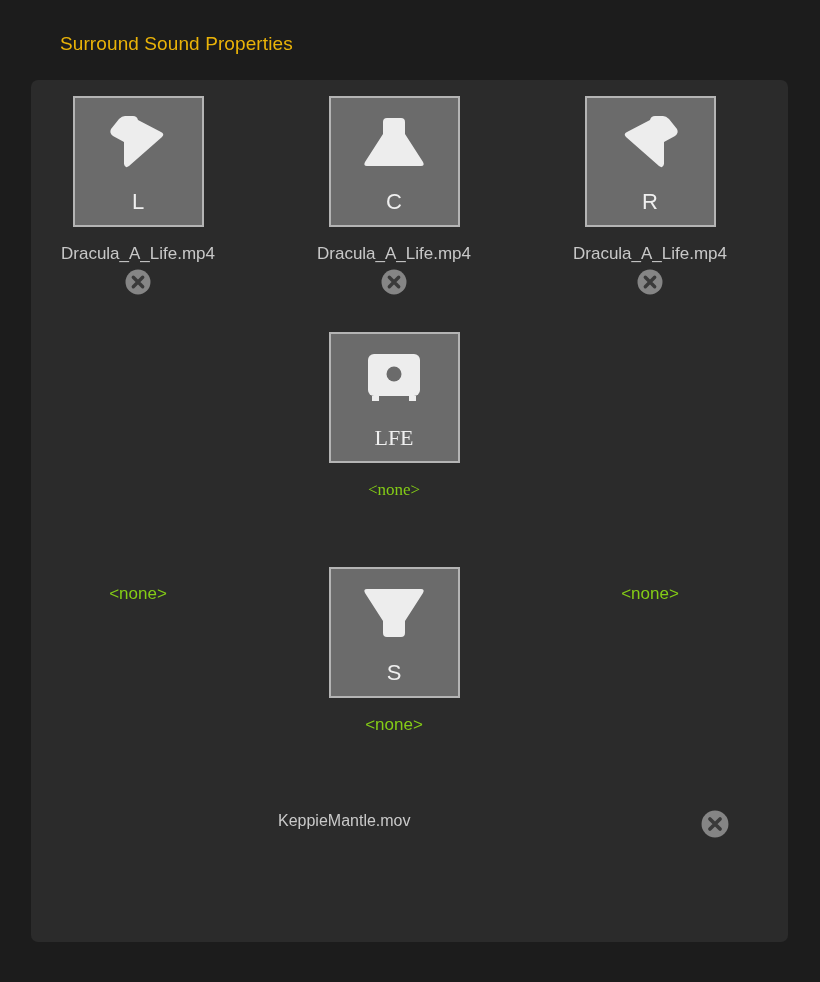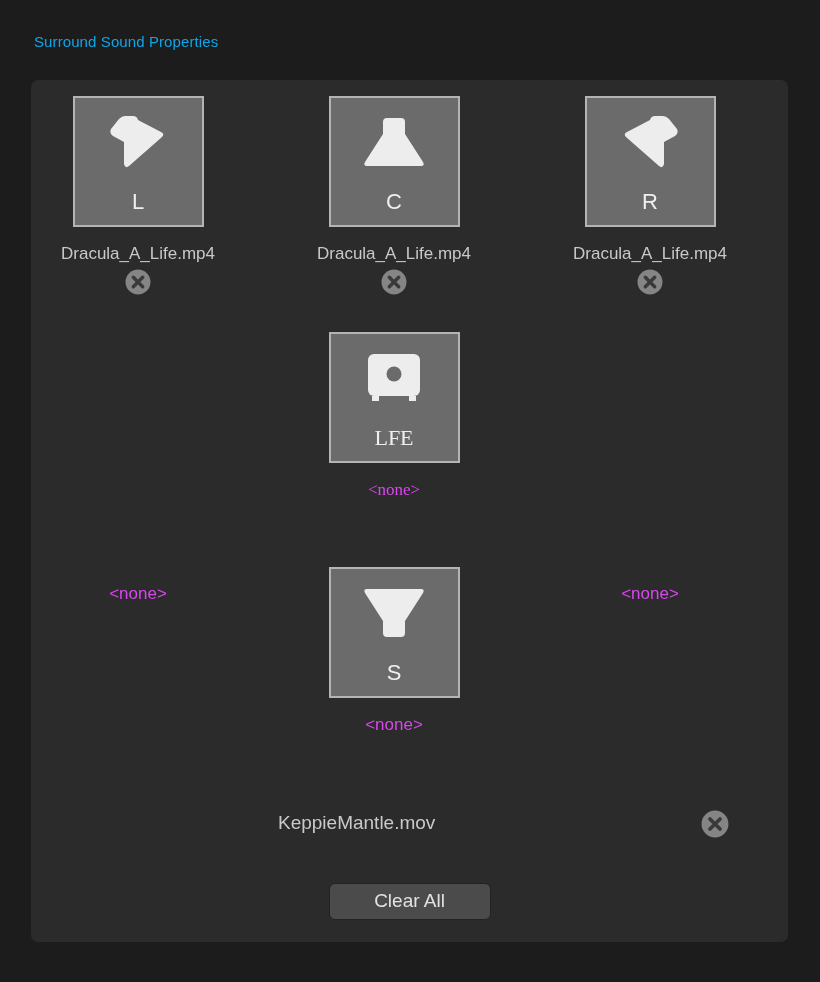--- a/index.html
+++ b/index.html
@@ -12,24 +12,24 @@
     width: 820px;
     height: 982px;
     font-family: "Liberation Sans", sans-serif;
     -webkit-font-smoothing: antialiased;
     overflow: hidden;
     position: relative;
   }
 
   #page-title {
     position: absolute;
-    left: 34px;
+    left: 60px;
     top: 33px;
-    font-size: 15px;
-    color: #0ea5e9;
+    font-size: 19px;
+    color: #eab308;
     letter-spacing: 0.1px;
     white-space: nowrap;
   }
 
   #panel {
     position: absolute;
     left: 31px;
     top: 80px;
     width: 757px;
     height: 862px;
@@ -83,21 +83,21 @@
   }
 
   .slot-file {
     margin-top: 17px;
     font-size: 17px;
     color: #c8c8c8;
     line-height: 1.15;
     white-space: nowrap;
   }
   .slot-file.empty {
-    color: #d946ef;
+    color: #84cc16;
   }
 
   .slot-clear {
     margin: 5px auto 0;
     width: 26px;
     height: 26px;
   }
 
   
   .xbtn {
@@ -109,21 +109,21 @@
     position: absolute;
     left: 0;
     right: 0;
     top: 728px;
     height: 34px;
   }
   #source-name {
     position: absolute;
     left: 247px;
     top: 4px;
-    font-size: 19px;
+    font-size: 16px;
     color: #c9c9c9;
     white-space: nowrap;
   }
   #source-clear {
     position: absolute;
     left: 670px;
     top: 2px;
     width: 28px;
     height: 28px;
   }
@@ -249,15 +249,14 @@
   <div id="source-row">
     <div id="source-name">KeppieMantle.mov</div>
     <div id="source-clear">
       <svg class="xbtn" width="28" height="28" viewBox="0 0 26 26">
         <circle cx="13" cy="13" r="12.5" fill="#858585"></circle>
         <path d="M8.3 8.3 L17.7 17.7 M17.7 8.3 L8.3 17.7" stroke="#3a3a3a" stroke-width="3.4" stroke-linecap="round"></path>
       </svg>
     </div>
   </div>
 
-  <div id="clear-all-button">Clear All</div>
 
 </div>
 
 </body></html>

